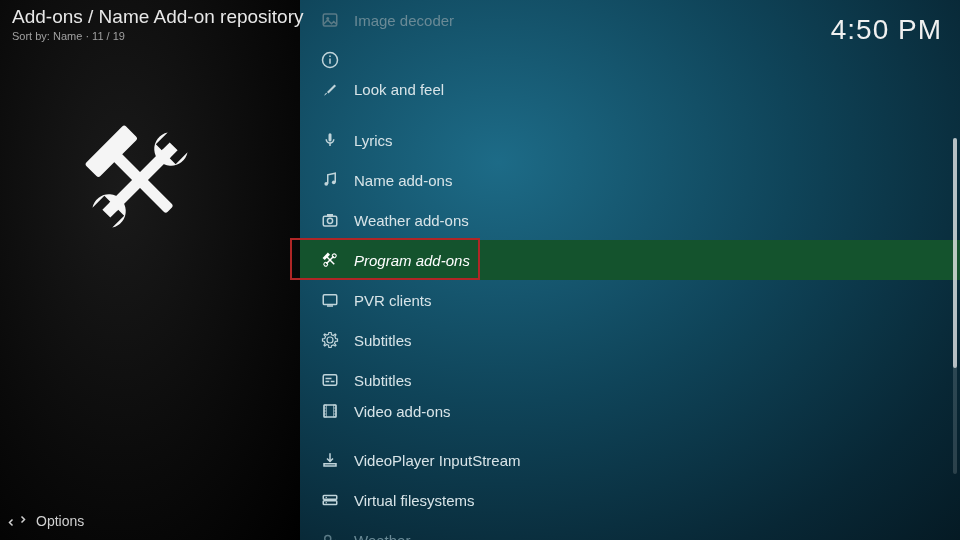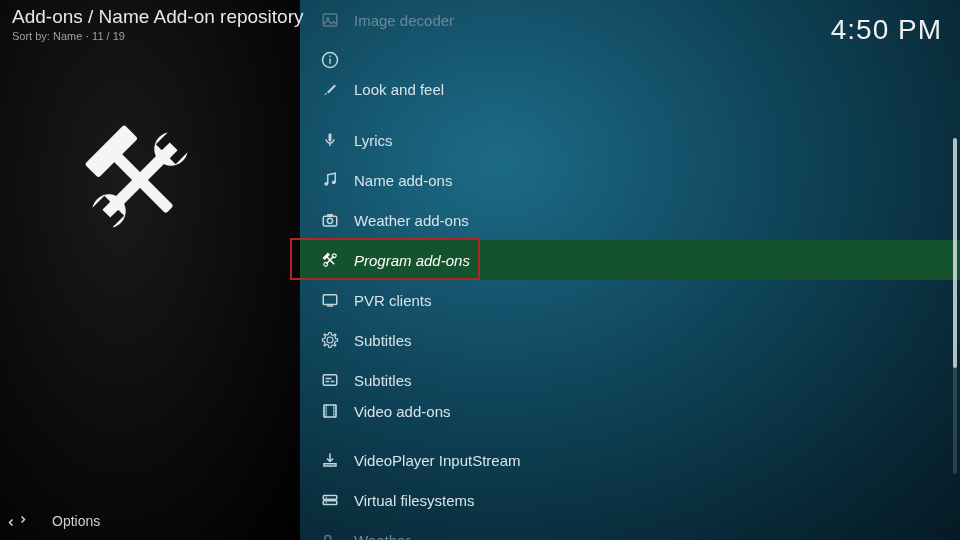--- a/index.html
+++ b/index.html
@@ -115,21 +115,20 @@
       border-radius: 2px;
     }
     .options-bar {
       position: absolute;
       left: 8px;
       bottom: 10px;
       display: flex;
       align-items: center;
       color: #d0d0d0;
       font-size: 14px;
-      gap: 16px;
     }
     .options-bar .oicon {
       width: 18px; height: 18px;
       margin-right: 10px;
     }
   </style>
 </head>
 <body>
 
 <div class="left-panel"></div>

